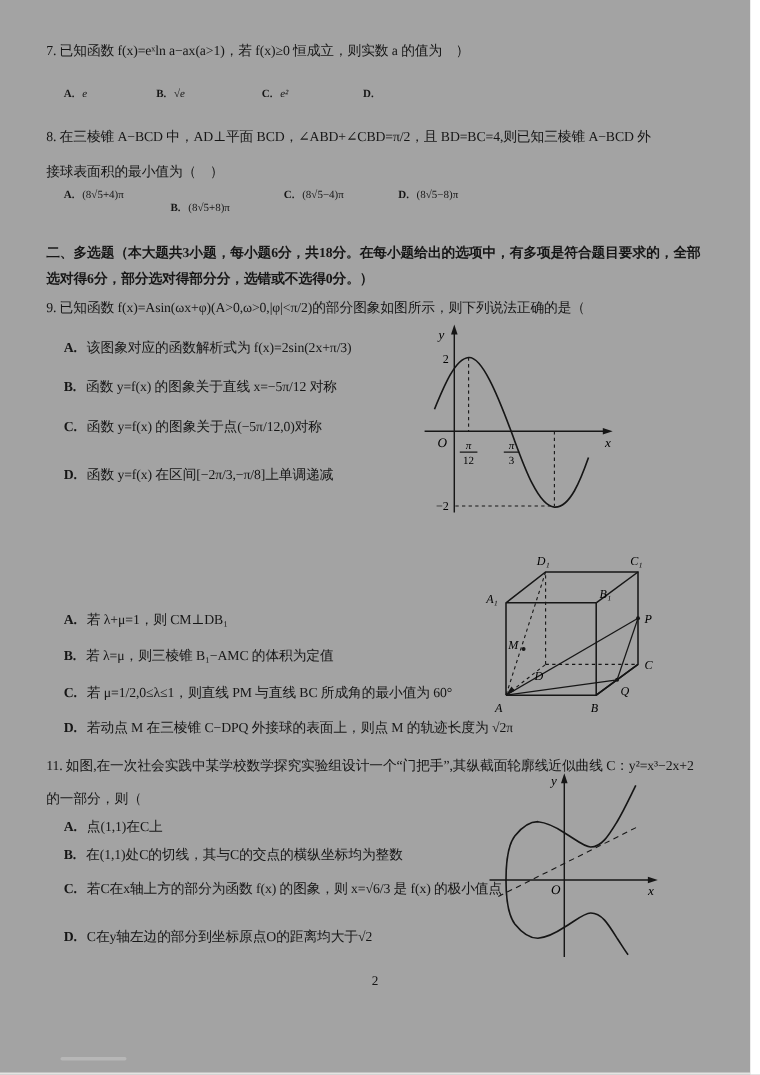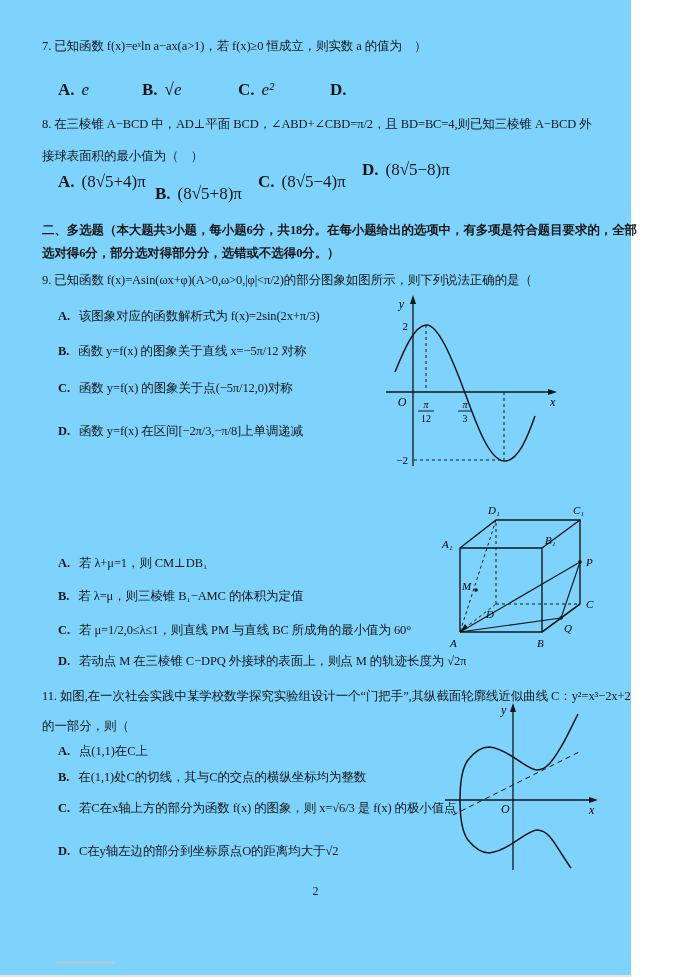--- a/index.html
+++ b/index.html
@@ -1,23 +1,23 @@
 <!DOCTYPE html>
 <html><head>
 <meta charset="utf-8">
 <style>
   html,body{margin:0;padding:0;}
   body{width:691px;height:977px;background:#ffffff;overflow:hidden;}
-  .page{position:relative;width:631px;height:977px;background:#7dd3fc;
+  .page{position:relative;width:682px;height:977px;background:#a3a3a3;
         font-family:"Liberation Serif","DejaVu Serif",serif;color:#161616;}
   .line{position:absolute;left:42px;white-space:nowrap;font-size:12.5px;
         letter-spacing:-0.1px;max-width:645px;overflow:hidden;}
   .indent{left:58px;}
   .bold{font-weight:bold;text-align:center;}
-  .opt-abs{position:absolute;white-space:nowrap;font-size:17px;}
+  .opt-abs{position:absolute;white-space:nowrap;font-size:10px;}
   .lbl{font-weight:bold;margin-right:7px;}
   .optline .lbl{margin-right:9px;}
   .mathit{font-style:italic;}
   svg{position:absolute;}
   svg text{font-family:"Liberation Serif","DejaVu Serif",serif;}
   .pageno{position:absolute;left:0;right:0;text-align:center;font-size:12px;}
   .scan-smudge{position:absolute;left:55px;top:961px;width:60px;height:3px;
                background:#c9c9c9;opacity:.55;border-radius:2px;}
   .scan-edge{position:absolute;left:0;bottom:0;width:100%;height:2px;background:#e4e4e2;}
 </style>
@@ -30,21 +30,21 @@
   <span class="opt-abs" style="top:80px;left:58px"><span class="lbl">A.</span><span class="mathit">e</span></span>
   <span class="opt-abs" style="top:80px;left:142px"><span class="lbl">B.</span><span class="mathit">√e</span></span>
   <span class="opt-abs" style="top:80px;left:238px"><span class="lbl">C.</span><span class="mathit">e²</span></span>
   <span class="opt-abs" style="top:80px;left:330px"><span class="lbl">D.</span><span class="mathit"></span></span>
 
   <div class="line" style="top:116px">8. 在三棱锥 A−BCD 中，AD⊥平面 BCD，∠ABD+∠CBD=π/2，且 BD=BC=4,则已知三棱锥 A−BCD 外</div>
   <div class="line" style="top:148px">接球表面积的最小值为（　）</div>
   <span class="opt-abs" style="top:172px;left:58px"><span class="lbl">A.</span><span>(8√5+4)π</span></span>
   <span class="opt-abs" style="top:184px;left:155px"><span class="lbl">B.</span><span>(8√5+8)π</span></span>
   <span class="opt-abs" style="top:172px;left:258px"><span class="lbl">C.</span><span>(8√5−4)π</span></span>
-  <span class="opt-abs" style="top:160px;left:362px"><span class="lbl">D.</span><span>(8√5−8)π</span></span>
+  <span class="opt-abs" style="top:172px;left:362px"><span class="lbl">D.</span><span>(8√5−8)π</span></span>
 
   <div class="line bold" style="top:222px">二、多选题（本大题共3小题，每小题6分，共18分。在每小题给出的选项中，有多项是符合题目要求的，全部</div>
   <div class="line bold" style="top:245px">选对得6分，部分选对得部分分，选错或不选得0分。）</div>
 
   <div class="line" style="top:272px">9. 已知函数 f(x)=Asin(ωx+φ)(A&gt;0,ω&gt;0,|φ|&lt;π/2)的部分图象如图所示，则下列说法正确的是（</div>
   <div class="line indent optline" style="top:308px"><span class="lbl">A.</span><span>该图象对应的函数解析式为 f(x)=2sin(2x+π/3)</span></div>
   <div class="line indent optline" style="top:343px"><span class="lbl">B.</span><span>函数 y=f(x) 的图象关于直线 x=−5π/12 对称</span></div>
   <div class="line indent optline" style="top:380px"><span class="lbl">C.</span><span>函数 y=f(x) 的图象关于点(−5π/12,0)对称</span></div>
   <div class="line indent optline" style="top:423px"><span class="lbl">D.</span><span>函数 y=f(x) 在区间[−2π/3,−π/8]上单调递减</span></div>
 

